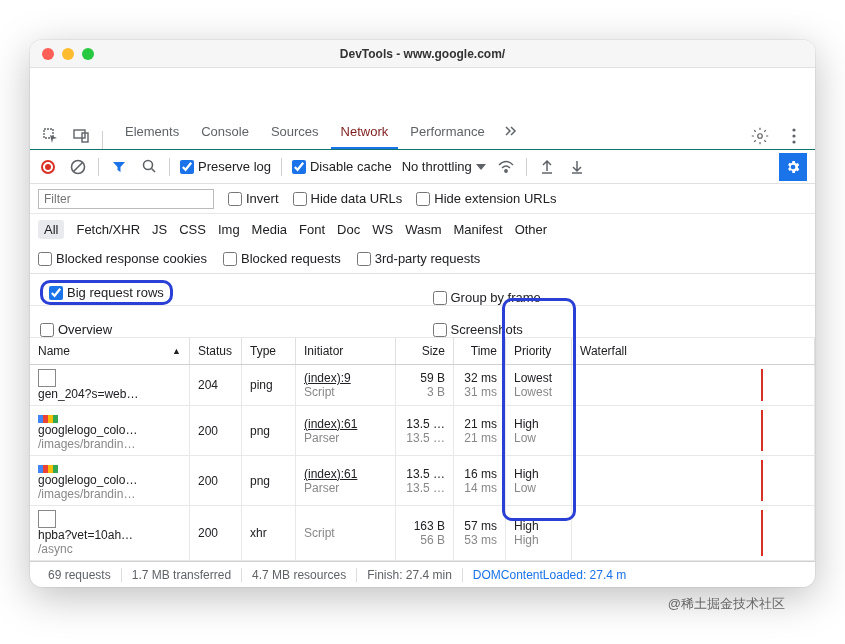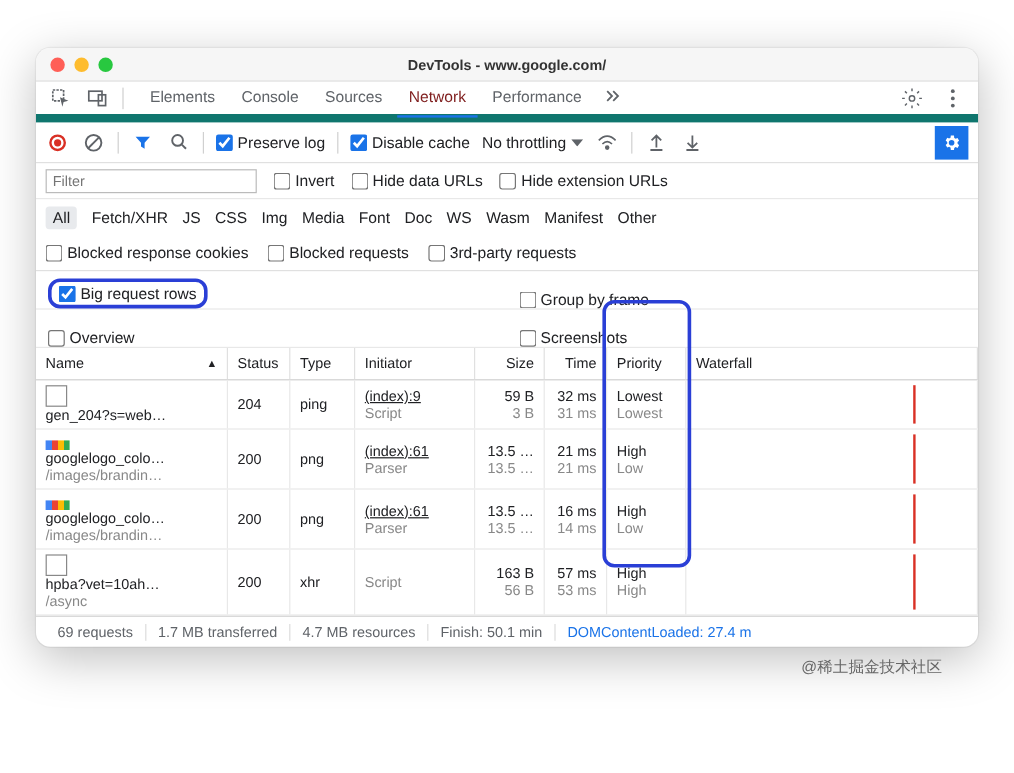--- a/index.html
+++ b/index.html
@@ -3,21 +3,21 @@
 <meta charset="utf-8">
 <style>
 * { box-sizing: border-box; margin: 0; padding: 0; }
 body { font-family: -apple-system, BlinkMacSystemFont, "Segoe UI", Helvetica, Arial, sans-serif; background: #fff; padding: 40px 30px; font-size: 13px; color: #202124; }
 .window { width: 785px; background: #fff; border-radius: 12px; box-shadow: 0 10px 40px rgba(0,0,0,0.25), 0 0 0 1px rgba(0,0,0,0.05); overflow: hidden; }
 .titlebar { height: 28px; background: #f6f6f6; display: flex; align-items: center; padding: 0 12px; position: relative; border-bottom: 1px solid #e0e0e0; }
 .traffic { display: flex; gap: 8px; }
 .dot { width: 12px; height: 12px; border-radius: 50%; }
 .dot.red { background: #ff5f57; } .dot.yellow { background: #febc2e; } .dot.green { background: #28c840; }
 .title { position: absolute; left: 0; right: 0; text-align: center; font-size: 12px; font-weight: 600; color: #333; pointer-events: none; }
-.tabbar { display: flex; align-items: center; height: 34px; border-bottom: 7px solid #0f766e; padding: 0 8px; gap: 4px; }
+.tabbar { display: flex; align-items: flex-end; height: 34px; border-bottom: 1px solid #0f766e; padding: 0 8px; gap: 4px; margin-top: 48px; }
 .tabbar .icon-btn { width: 26px; height: 26px; display: flex; align-items: center; justify-content: center; color: #5f6368; }
 .tabs { display: flex; gap: 2px; margin-left: 4px; flex: 1; }
 .tab { padding: 8px 10px; font-size: 13px; color: #5f6368; cursor: pointer; border-bottom: 2px solid transparent; }
 .tab.active { color: #7f1d1d; border-bottom: 2px solid #1a73e8; }
 .tabbar .right { display: flex; gap: 8px; align-items: center; }
 .toolbar { display: flex; align-items: center; height: 34px; border-bottom: 1px solid #e0e0e0; padding: 0 8px; gap: 10px; }
 .toolbar .icon { width: 20px; height: 20px; display: flex; align-items: center; justify-content: center; }
 .record-btn { width: 14px; height: 14px; border: 2px solid #d93025; border-radius: 50%; background: #fff; position: relative; }
 .record-btn::after { content: ''; position: absolute; inset: 2px; background: #d93025; border-radius: 50%; }
 .clear-btn svg { stroke: #5f6368; }
@@ -402,18 +402,18 @@
           </div>
         </div>
     </div>
     <div class="hl-col" id="prio-highlight" style="left: 472px; top: -40px; width: 74px; height: 223px;"></div>
   </div>
 
   <div class="statusbar">
     <span class="seg">69 requests</span>
     <span class="seg">1.7 MB transferred</span>
     <span class="seg">4.7 MB resources</span>
-    <span class="seg">Finish: 50.1 min</span>
+    <span class="seg">Finish: 27.4 min</span>
     <span class="seg dcl" style="border:none">DOMContentLoaded: 27.4 m</span>
   </div>
 </div>
 
 <div class="watermark">@稀土掘金技术社区</div>
 
 </body></html>

